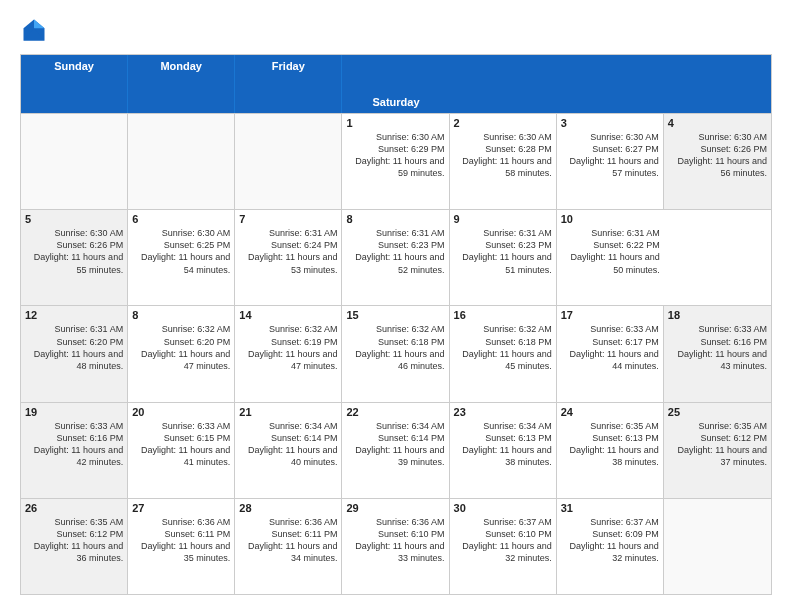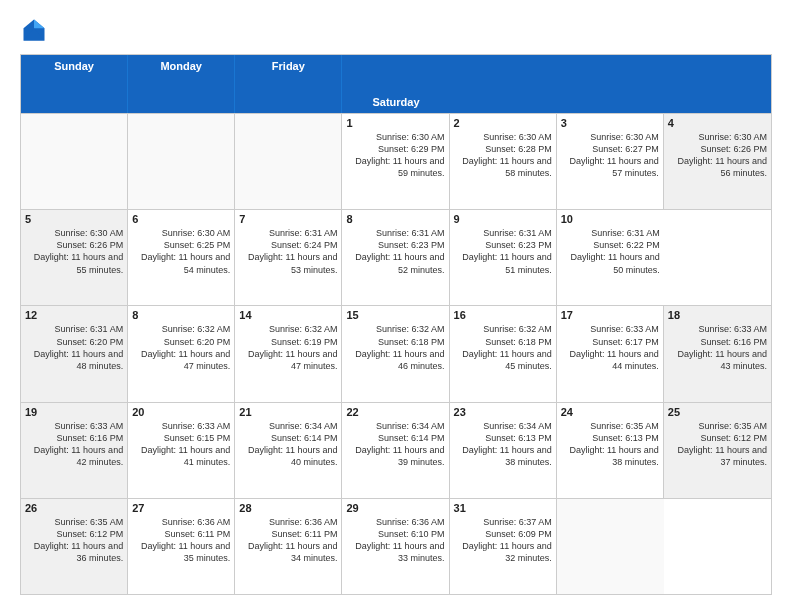--- a/index.html
+++ b/index.html
@@ -339,20 +339,27 @@
 and 34 minutes.</div>
           </div>
           <div class="cal-cell">
             <div class="day-number">29</div>
             <div class="cell-text">Sunrise: 6:36 AM
 Sunset: 6:10 PM
 Daylight: 11 hours
 and 33 minutes.</div>
           </div>
           <div class="cal-cell">
+            <div class="day-number">30</div>
+            <div class="cell-text">Sunrise: 6:37 AM
+Sunset: 6:10 PM
+Daylight: 11 hours
+and 32 minutes.</div>
+          </div>
+          <div class="cal-cell">
             <div class="day-number">31</div>
             <div class="cell-text">Sunrise: 6:37 AM
 Sunset: 6:09 PM
 Daylight: 11 hours
 and 32 minutes.</div>
           </div>
           <div class="cal-cell empty"></div>
         </div>
       </div>
   </div>

